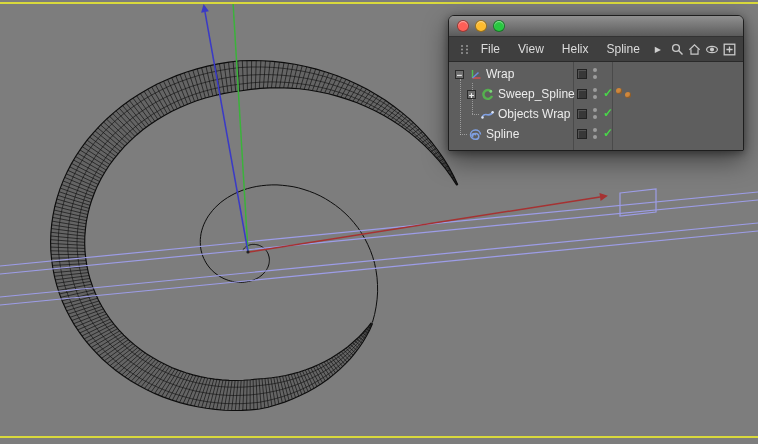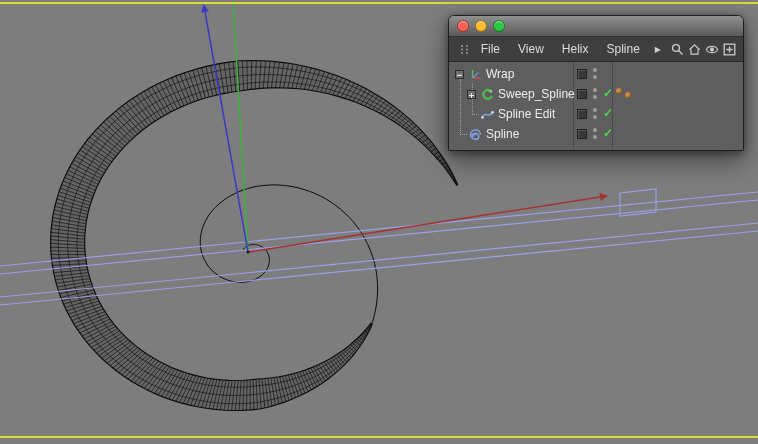--- a/index.html
+++ b/index.html
@@ -443,21 +443,21 @@
     <div class="row">
       <span class="pad" style="width:18px"></span>
       <span class="spacer13"></span>
       <span class="oicon">
         <svg width="13" height="13" viewBox="0 0 13 13" fill="none">
           <path d="M1,9.5 C4,2.5 8,11 12,4" stroke="#7f9fe2" stroke-width="1.6"></path>
           <circle cx="1.5" cy="9.5" r="1.2" fill="#dfe6f5"></circle>
             <circle cx="11.6" cy="4.3" r="1.2" fill="#dfe6f5"></circle>
         </svg>
       </span>
-      <span class="olabel">Spline Edit</span>
+      <span class="olabel">Objects Wrap</span>
       <span class="t-layer"></span>
       <span class="t-dots">
         <i></i>
         <i></i>
       </span>
       <span class="t-check">✓</span>
     </div>
 
     <div class="row">
       <span class="pad" style="width:6px"></span>

